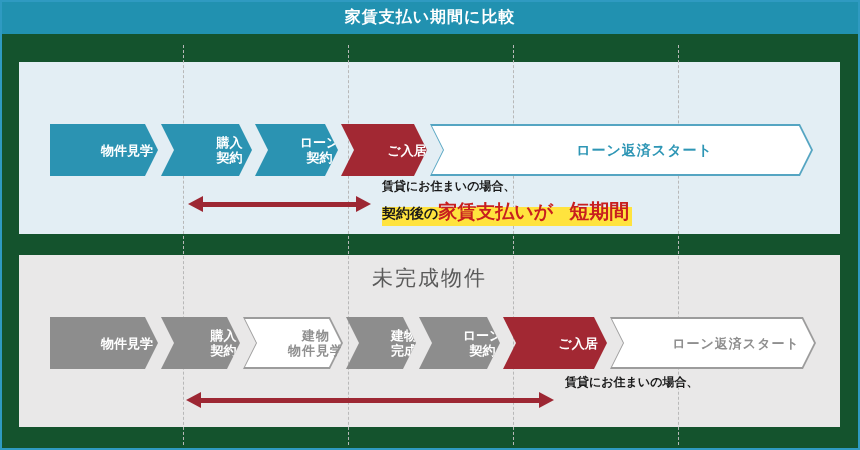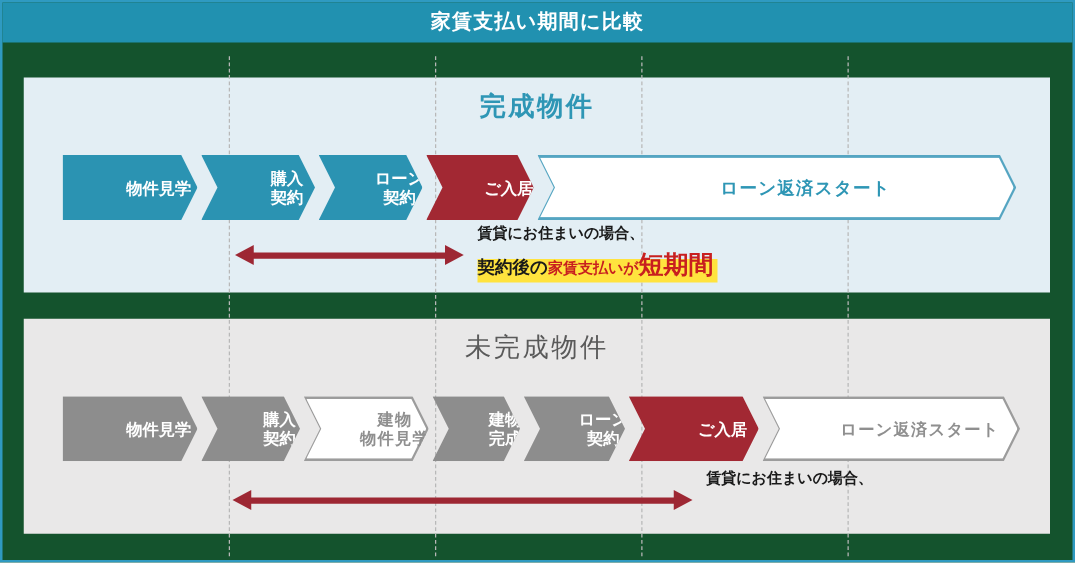--- a/index.html
+++ b/index.html
@@ -71,37 +71,36 @@
 
   
   .note{position:absolute;z-index:2;}
   .note-l1{font-size:12px;font-weight:bold;color:#1a1a1a;white-space:nowrap;}
   .note-l2{
     display:inline-block;margin-top:3px;white-space:nowrap;
     background:linear-gradient(transparent 32%, #ffe33e 32%);
     padding:0 3px 1px 0;
   }
   .note-l2 .np{font-size:14px;font-weight:bold;color:#1a1a1a;}
-  .note-l2 .nm{font-size:12px;font-weight:bold;color:#c81f1f;}
-  .note-l2 .ne{font-size:20px;font-weight:bold;color:#c81f1f;}
+  .note-l2 .nm{font-size:19px;font-weight:bold;color:#c81f1f;}
+  .note-l2 .ne{font-size:20px;font-weight:bold;color:#c81f1f;margin-left:16px;}
 </style>
 </head>
 <body>
 
 <div class="canvas">
 
   <div class="header">家賃支払い期間に比較</div>
 
   <div class="dash" style="left:181px"></div>
   <div class="dash" style="left:346px"></div>
   <div class="dash" style="left:511px"></div>
   <div class="dash" style="left:676px"></div>
 
   <section class="panel blue">
-    <div class="panel-title">完成物件</div>
 
     <div class="flow" id="flow-completed">
         <div class="step teal first" style="left: 31px; width: 108px;">
           <div class="lbl"><span>物件見学</span></div>
         </div>
         <div class="step teal" style="left: 142px; width: 91px;">
           <div class="lbl"><span>購入</span><br><span>契約</span></div>
         </div>
         <div class="step teal" style="left: 236px; width: 83px;">
           <div class="lbl"><span>ローン</span><br><span>契約</span></div>

